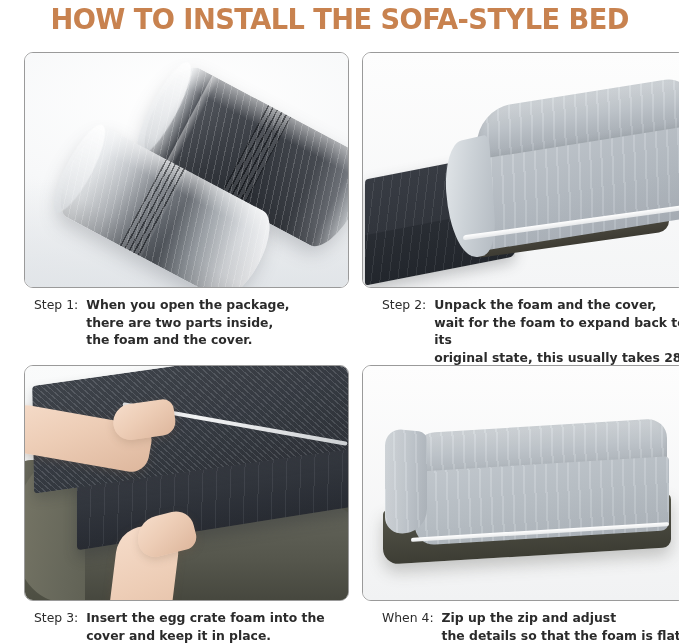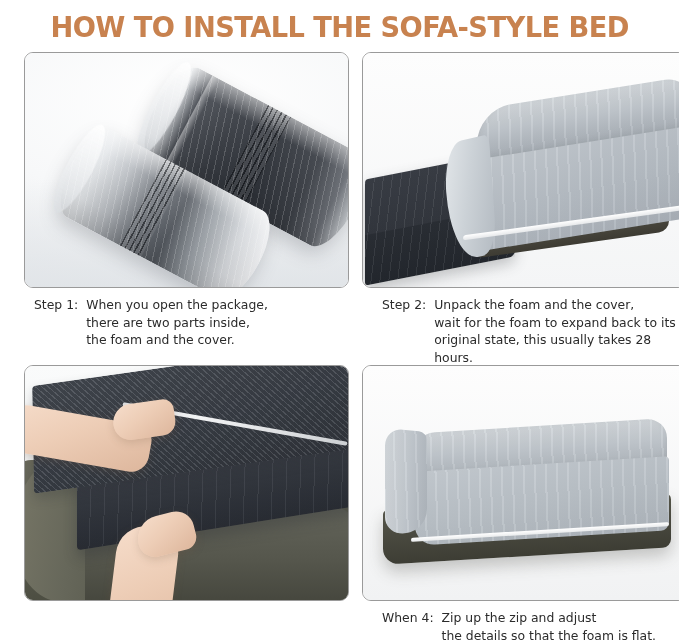--- a/index.html
+++ b/index.html
@@ -11,21 +11,21 @@
     font-family: "Liberation Sans", sans-serif;
     overflow: hidden;
     position: relative;
   }
 
   
   .title-bar {
     width: 679px;
     height: 44px;
     display: flex;
-    align-items: flex-end;
+    align-items: flex-start;
     justify-content: center;
     padding-top: 2px;
   }
   .title-text {
     font-family: "DejaVu Sans", sans-serif;
     font-size: 29px;
     font-weight: bold;
     letter-spacing: -0.6px;
     color: #c8824f;
     white-space: nowrap;
@@ -69,21 +69,21 @@
   .cap-r1 { top: 250px; }
   .cap-r2 { top: 563px; }
   .cap-c1 { left: 18px; width: 320px; }
   .cap-c2 { left: 366px; width: 310px; }
 
   .cap-label {
     flex: 0 0 auto;
     padding-right: 8px;
     white-space: nowrap;
   }
-  .cap-body { flex: 1 1 auto; white-space: pre-line; }
+  .cap-body { flex: 1 1 auto; white-space: pre-line; font-weight: bold; }
 
   
   .p1-bg {
     position: absolute; inset: 0;
     background:
       radial-gradient(ellipse 120% 80% at 50% 20%, #ffffff 0%, #f7f8f9 55%, #eceef0 100%);
   }
   .p1-floor {
     position: absolute; left: 0; right: 0; bottom: 0; height: 46%;
     background: linear-gradient(180deg, rgba(228,231,234,0) 0%, rgba(222,226,230,0.75) 100%);
@@ -405,20 +405,25 @@
       <div class="p3-zip"></div>
       <div class="p3-zip-pull"></div>
 
       <div class="hand hand-upper"></div>
       <div class="hand hand-upper-f"></div>
       <div class="hand hand-lower"></div>
       <div class="hand hand-lower-f"></div>
     </div>
   </div>
 
+  <div class="caption cap-r2 cap-c1">
+    <span class="cap-label">Step 3:</span>
+    <span class="cap-body">Insert the egg crate foam into the
+cover and keep it in place.</span>
+  </div>
 
   <div class="cell cell-r2 cell-c2">
     <div class="photo">
       <div class="p4-bg"></div>
 
       <div class="p4-body">
         <div class="p4-base"></div>
         <div class="p4-bolster-back">
           <div class="velvet-sheen"></div>
         </div>

